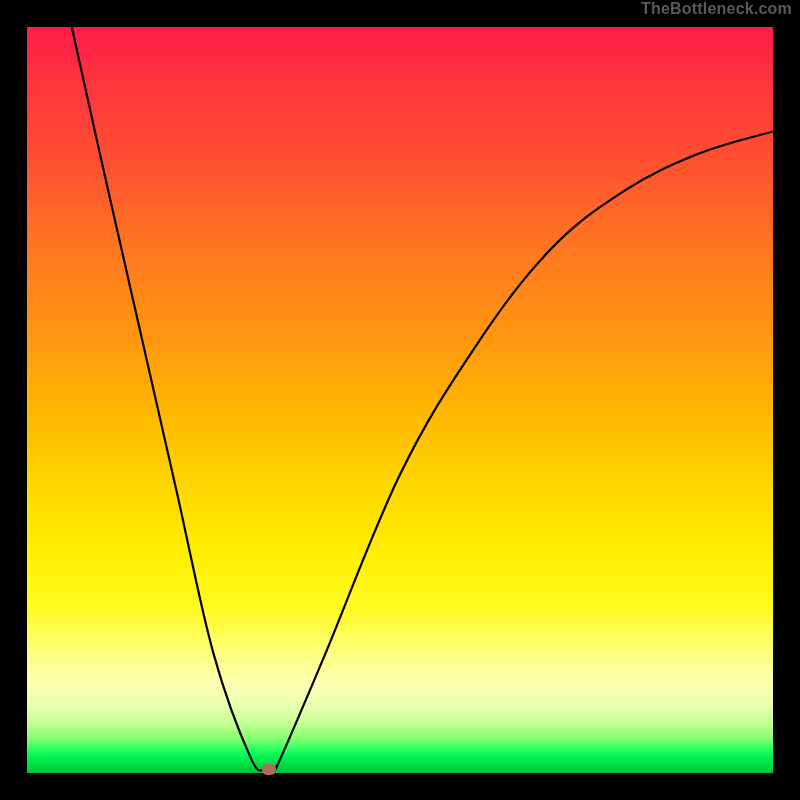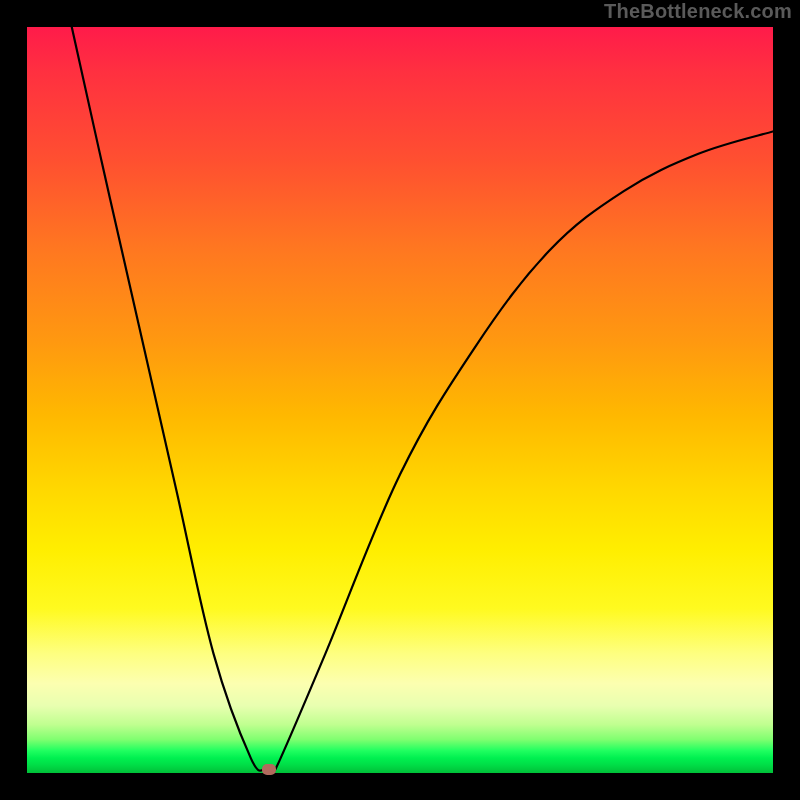--- a/index.html
+++ b/index.html
@@ -36,21 +36,21 @@
       #00e048 98.8%,
       #00d040 99.4%,
       #00c038 100%
     );
   }
   .watermark {
     position: absolute;
     top: 0px;
     right: 8px;
     font-family: Arial, sans-serif;
-    font-size: 20px;
+    font-size: 16px;
     font-weight: bold;
     color: #5a5a5a;
     letter-spacing: 0.2px;
     z-index: 5;
   }
   svg.curve {
     position: absolute;
     top: 27px;
     left: 27px;
     width: 746px;

